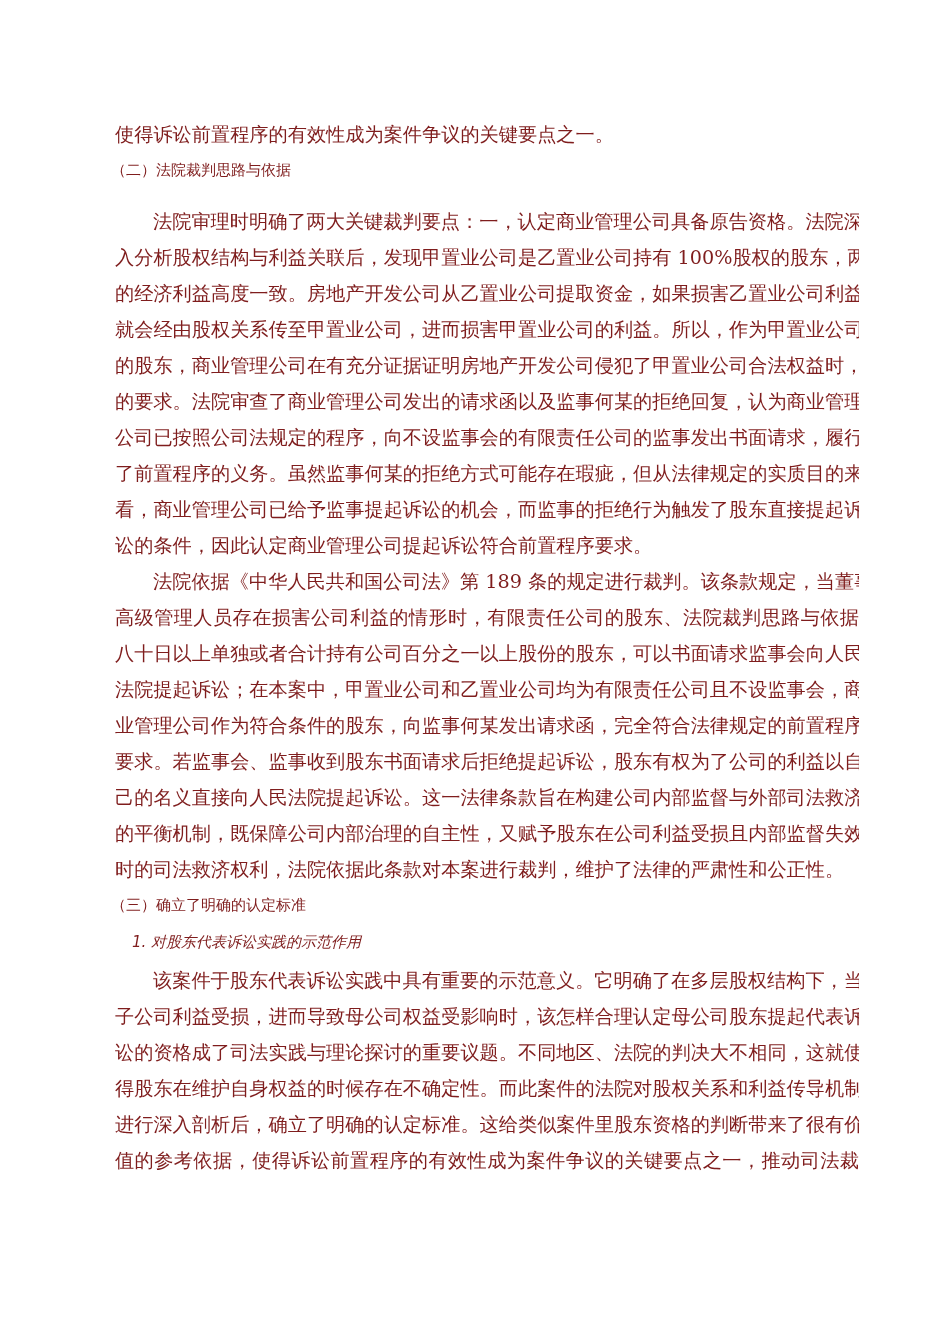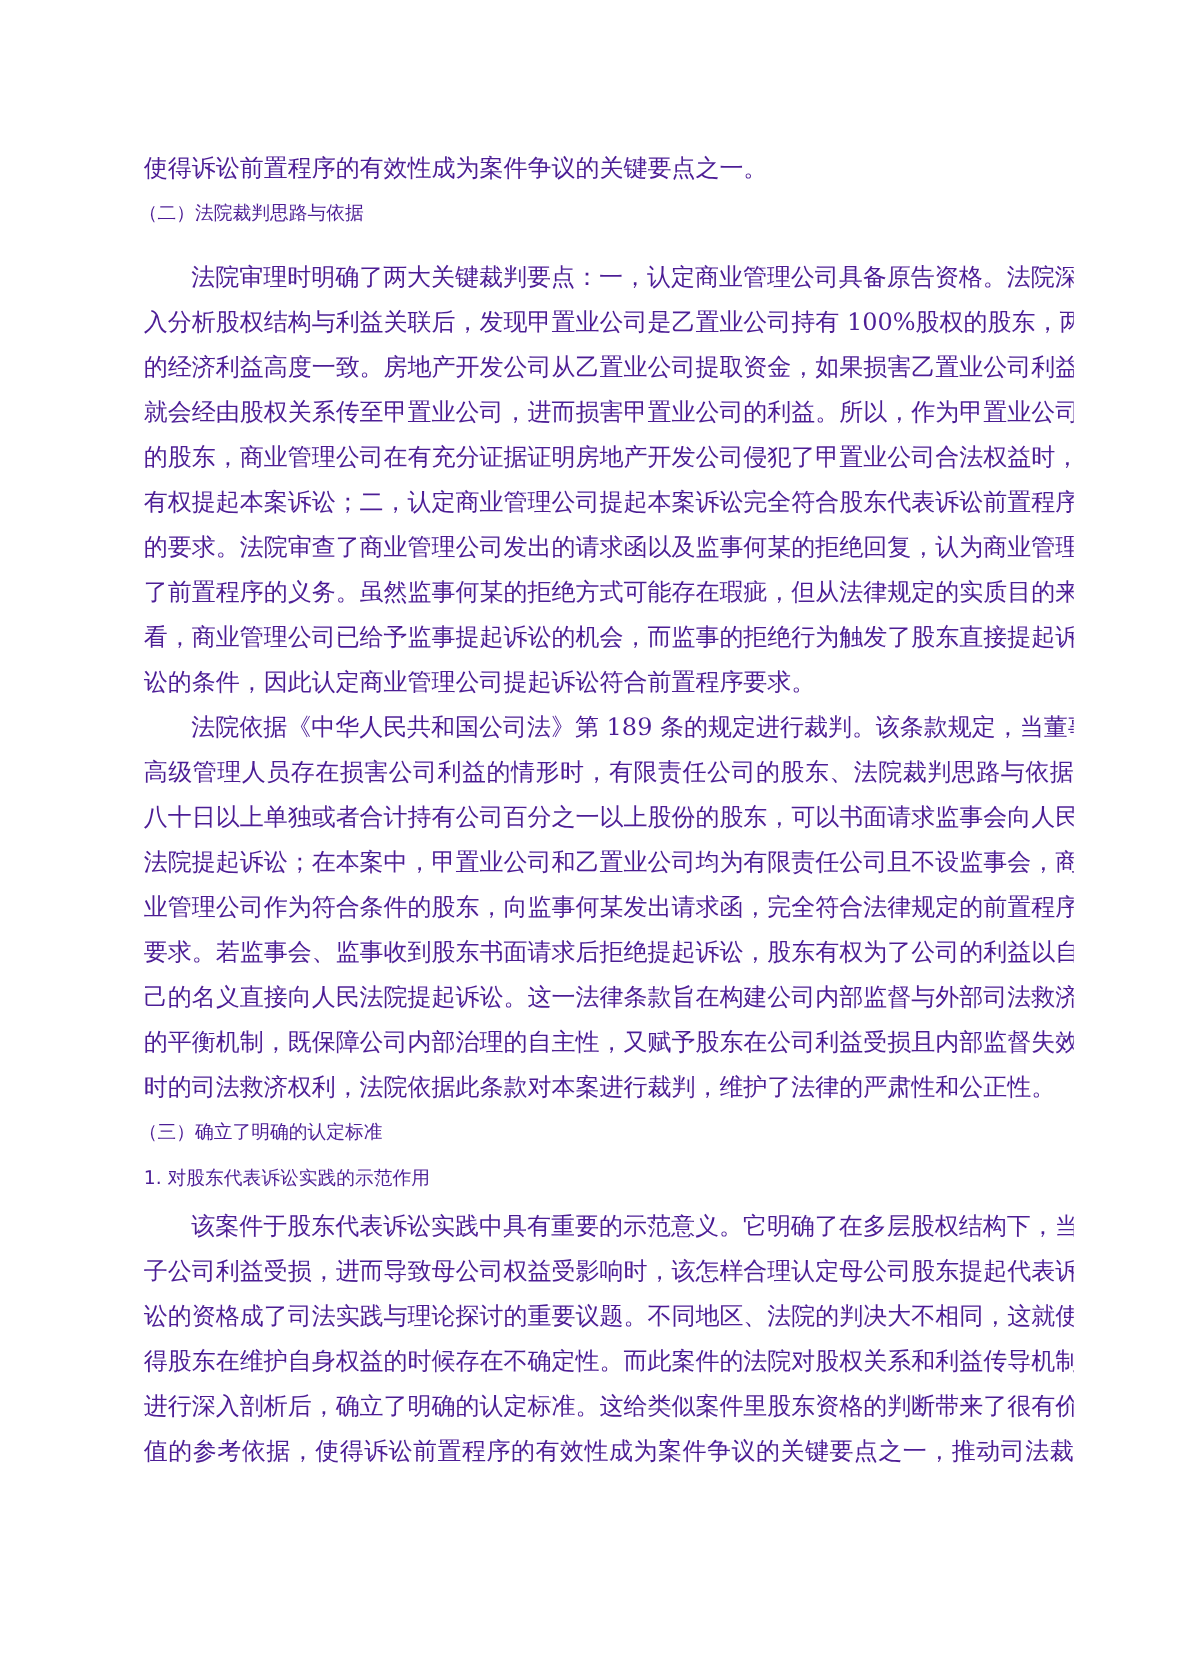--- a/index.html
+++ b/index.html
@@ -1,56 +1,56 @@
 <!DOCTYPE html>
 <html><head>
 <meta charset="utf-8">
 <style>
   html, body { margin: 0; padding: 0; background: #ffffff; }
   body { width: 950px; height: 1344px; position: relative; overflow: hidden; }
   .page {
     position: absolute; left: 115px; top: 117px; width: 744px;
     font-family: "DejaVu Serif", "Liberation Serif", serif;
-    color: #4c1d95;
+    color: #7f1d1d;
     font-size: 19.2px;
   }
   .line {
     height: 36px; line-height: 36px;
     white-space: nowrap;
     text-align: justify; text-align-last: justify;
     overflow: hidden;
   }
   .line.last { text-align-last: left; }
   .indent { padding-left: 38px; }
   .heading {
     font-family: "DejaVu Sans", "Liberation Sans", sans-serif;
     font-size: 15px; height: 34px; line-height: 34px;
     text-align: left; text-align-last: left; white-space: nowrap;
     margin-left: -4px;
   }
-  .heading.numbered { margin-left: 0; }
+  .heading.numbered { margin-left: 17px; font-style: italic; }
   .gap-small { height: 17px; }
 </style>
 </head>
 <body>
 
 <div class="page">
   <div class="line last">使得诉讼前置程序的有效性成为案件争议的关键要点之一。</div>
 
   <div class="heading">（二）法院裁判思路与依据</div>
   <div class="gap-small"></div>
 
   <div>
     <div class="line indent">法院审理时明确了两大关键裁判要点：一，认定商业管理公司具备原告资格。法院深</div>
     <div class="line">入分析股权结构与利益关联后，发现甲置业公司是乙置业公司持有 100%股权的股东，两者</div>
     <div class="line">的经济利益高度一致。房地产开发公司从乙置业公司提取资金，如果损害乙置业公司利益，</div>
     <div class="line">就会经由股权关系传至甲置业公司，进而损害甲置业公司的利益。所以，作为甲置业公司</div>
     <div class="line">的股东，商业管理公司在有充分证据证明房地产开发公司侵犯了甲置业公司合法权益时，</div>
-    <div class="line">有权提起本案诉讼；二，认定商业管理公司提起本案诉讼完全符合股东代表诉讼前置程序</div>
     <div class="line">的要求。法院审查了商业管理公司发出的请求函以及监事何某的拒绝回复，认为商业管理</div>
+    <div class="line">公司已按照公司法规定的程序，向不设监事会的有限责任公司的监事发出书面请求，履行</div>
     <div class="line">了前置程序的义务。虽然监事何某的拒绝方式可能存在瑕疵，但从法律规定的实质目的来</div>
     <div class="line">看，商业管理公司已给予监事提起诉讼的机会，而监事的拒绝行为触发了股东直接提起诉</div>
     <div class="line last">讼的条件，因此认定商业管理公司提起诉讼符合前置程序要求。</div>
   </div>
 
   <div>
     <div class="line indent">法院依据《中华人民共和国公司法》第 189 条的规定进行裁判。该条款规定，当董事、</div>
     <div class="line">高级管理人员存在损害公司利益的情形时，有限责任公司的股东、法院裁判思路与依据</div>
     <div class="line">八十日以上单独或者合计持有公司百分之一以上股份的股东，可以书面请求监事会向人民</div>
     <div class="line">法院提起诉讼；在本案中，甲置业公司和乙置业公司均为有限责任公司且不设监事会，商</div>

